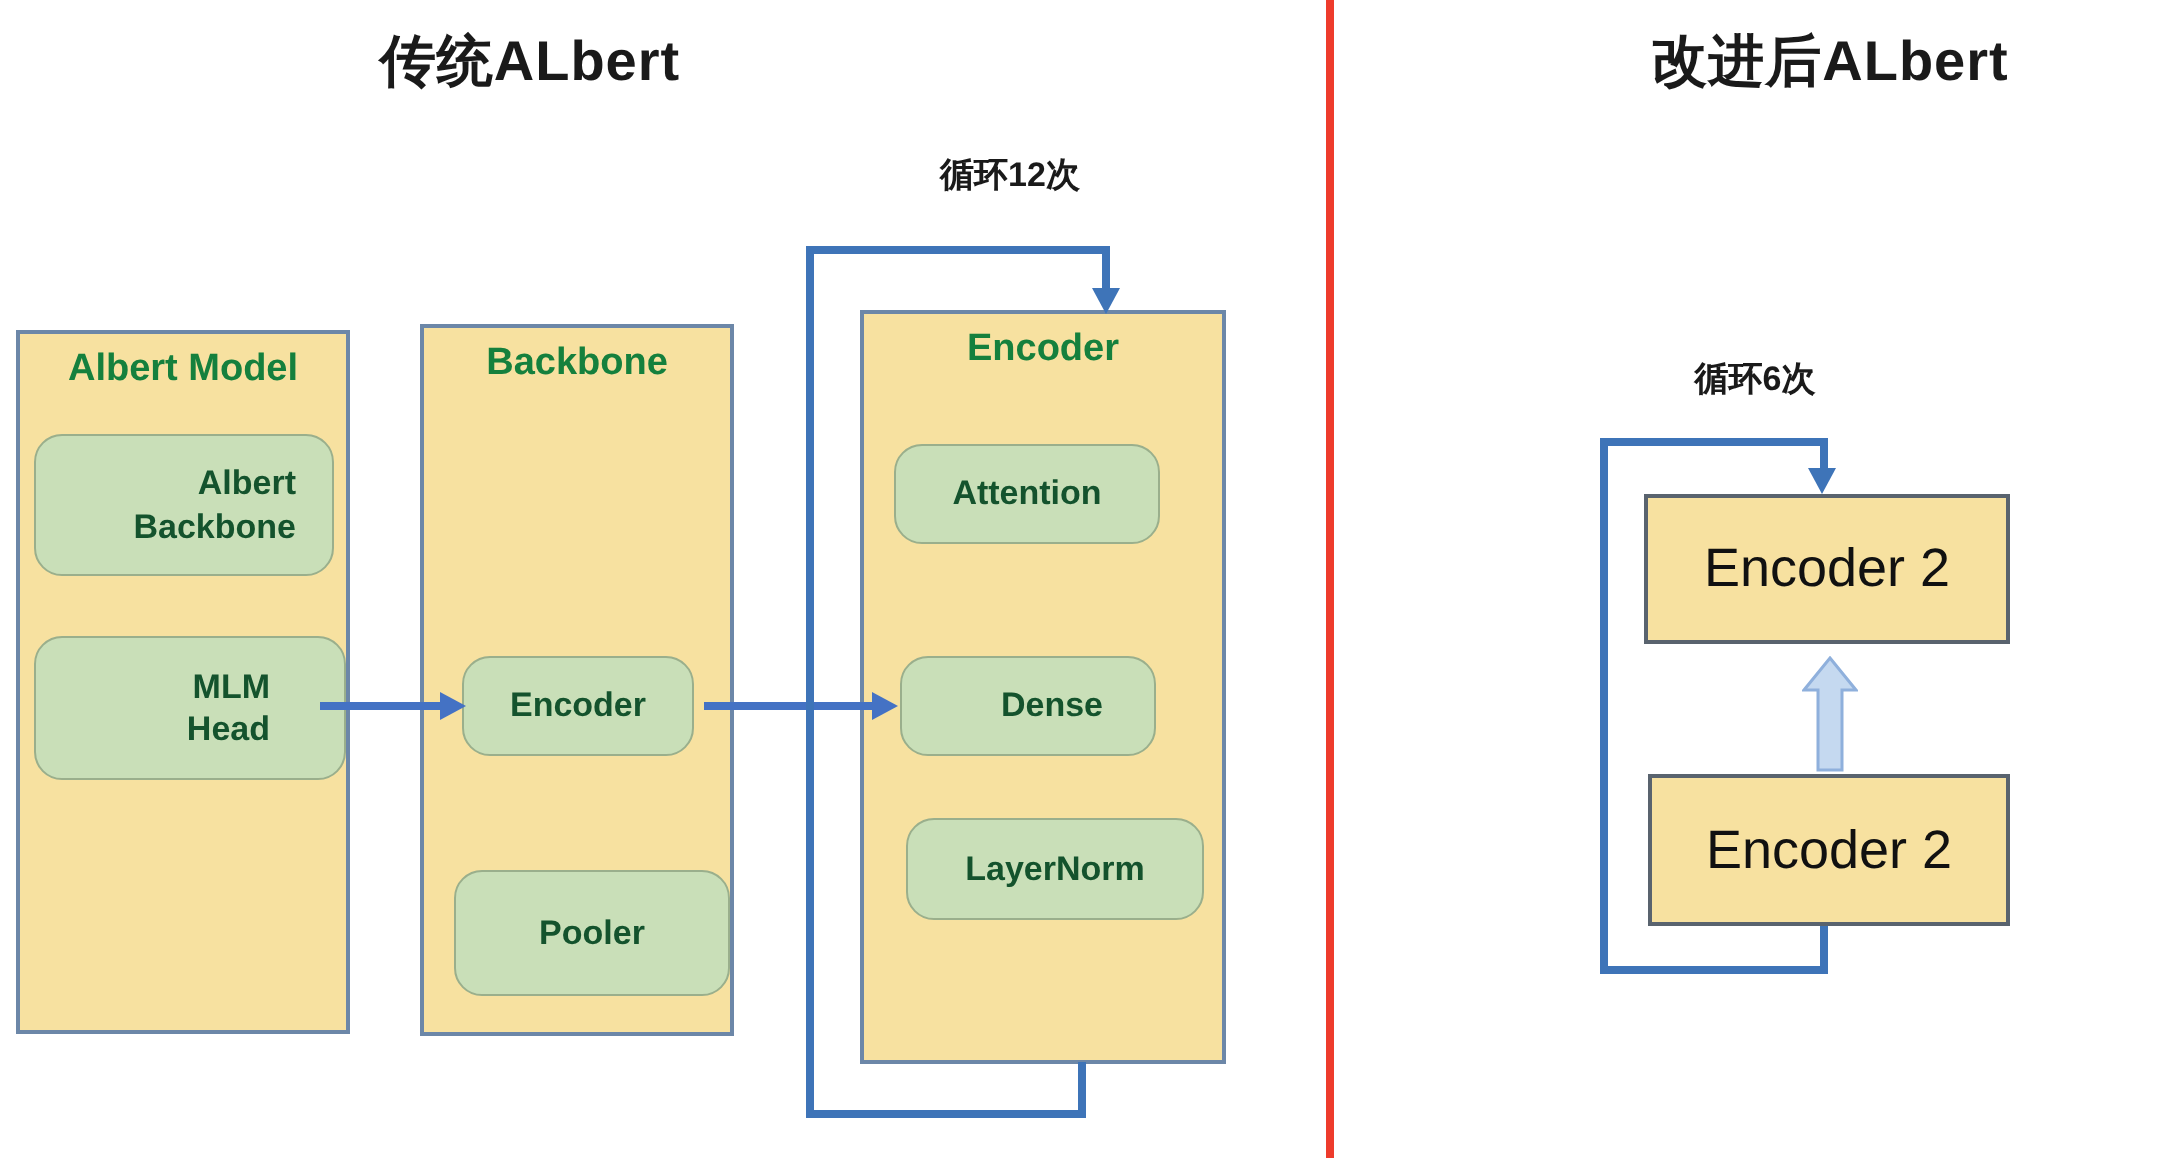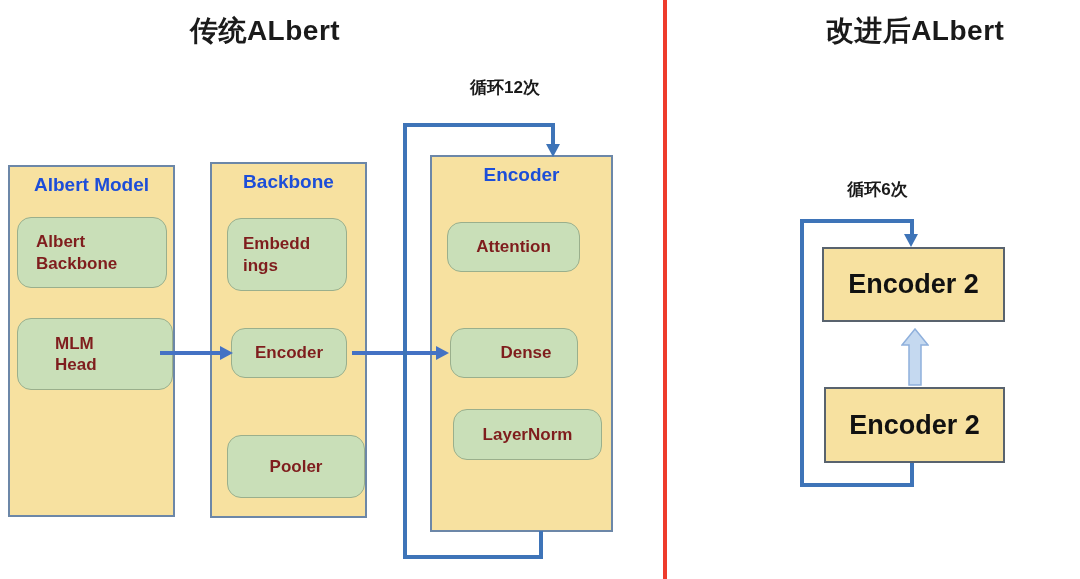--- a/index.html
+++ b/index.html
@@ -23,42 +23,42 @@
   
   .frame{
     position:absolute;
     background:#F7E1A0;
     border:2px solid #6C87A8;
     box-sizing:border-box;
   }
   .frame-title{
     margin-top:7px;
     text-align:center;
-    font-size:19px;font-weight:bold;color:#1d4ed8;
+    font-size:19px;font-weight:bold;color:#15803d;
   }
   
   .node{
     position:absolute;
     background:#C9DFB8;
     border:1.5px solid #9AAF8C;
     border-radius:14px;
     box-sizing:border-box;
     display:flex;align-items:center;justify-content:center;
-    text-align:left;
-    font-size:17px;font-weight:bold;color:#7f1d1d;
+    text-align:right;
+    font-size:17px;font-weight:bold;color:#14532d;
     line-height:1.25;
   }
   
   .rnode{
     position:absolute;
     background:#F7E1A0;
     border:2px solid #59636E;
     box-sizing:border-box;
     display:flex;align-items:center;justify-content:center;
-    font-size:27px;font-weight:bold;color:#111;
+    font-size:27px;font-weight:normal;color:#111;
   }
   
   .hline,.vline{position:absolute;background:#3E74B8;}
   .arrowline{position:absolute;background:#4472C4;}
   .tri-right{
     position:absolute;width:0;height:0;
     border-top:7px solid transparent;
     border-bottom:7px solid transparent;
     border-left:13px solid #4472C4;
   }
@@ -85,21 +85,20 @@
 
   <div class="frame" style="left:8px;top:165px;width:167px;height:352px;">
     <div class="frame-title">Albert Model</div>
   </div>
   <div class="node" style="left:17px;top:217px;width:150px;height:71px;padding:0 18px;">Albert Backbone</div>
   <div class="node" style="left:17px;top:318px;width:156px;height:72px;padding:0 37px;">MLM Head</div>
 
   <div class="frame" style="left:210px;top:162px;width:157px;height:356px;">
     <div class="frame-title">Backbone</div>
   </div>
-  <div class="node" style="left:227px;top:218px;width:120px;height:73px;padding:0 15px;">Embedd ings</div>
   <div class="node" style="left:231px;top:328px;width:116px;height:50px;">Encoder</div>
   <div class="node" style="left:227px;top:425px;width:138px;height:63px;margin-top:10px;">Pooler</div>
 
   <div class="frame" style="left:430px;top:155px;width:183px;height:377px;">
     <div class="frame-title">Encoder</div>
   </div>
   <div class="node" style="left:447px;top:222px;width:133px;height:50px;">Attention</div>
   <div class="node" style="left:450px;top:328px;width:128px;height:50px;padding-left:24px;">Dense</div>
   <div class="node" style="left:453px;top:409px;width:149px;height:51px;">LayerNorm</div>
 

